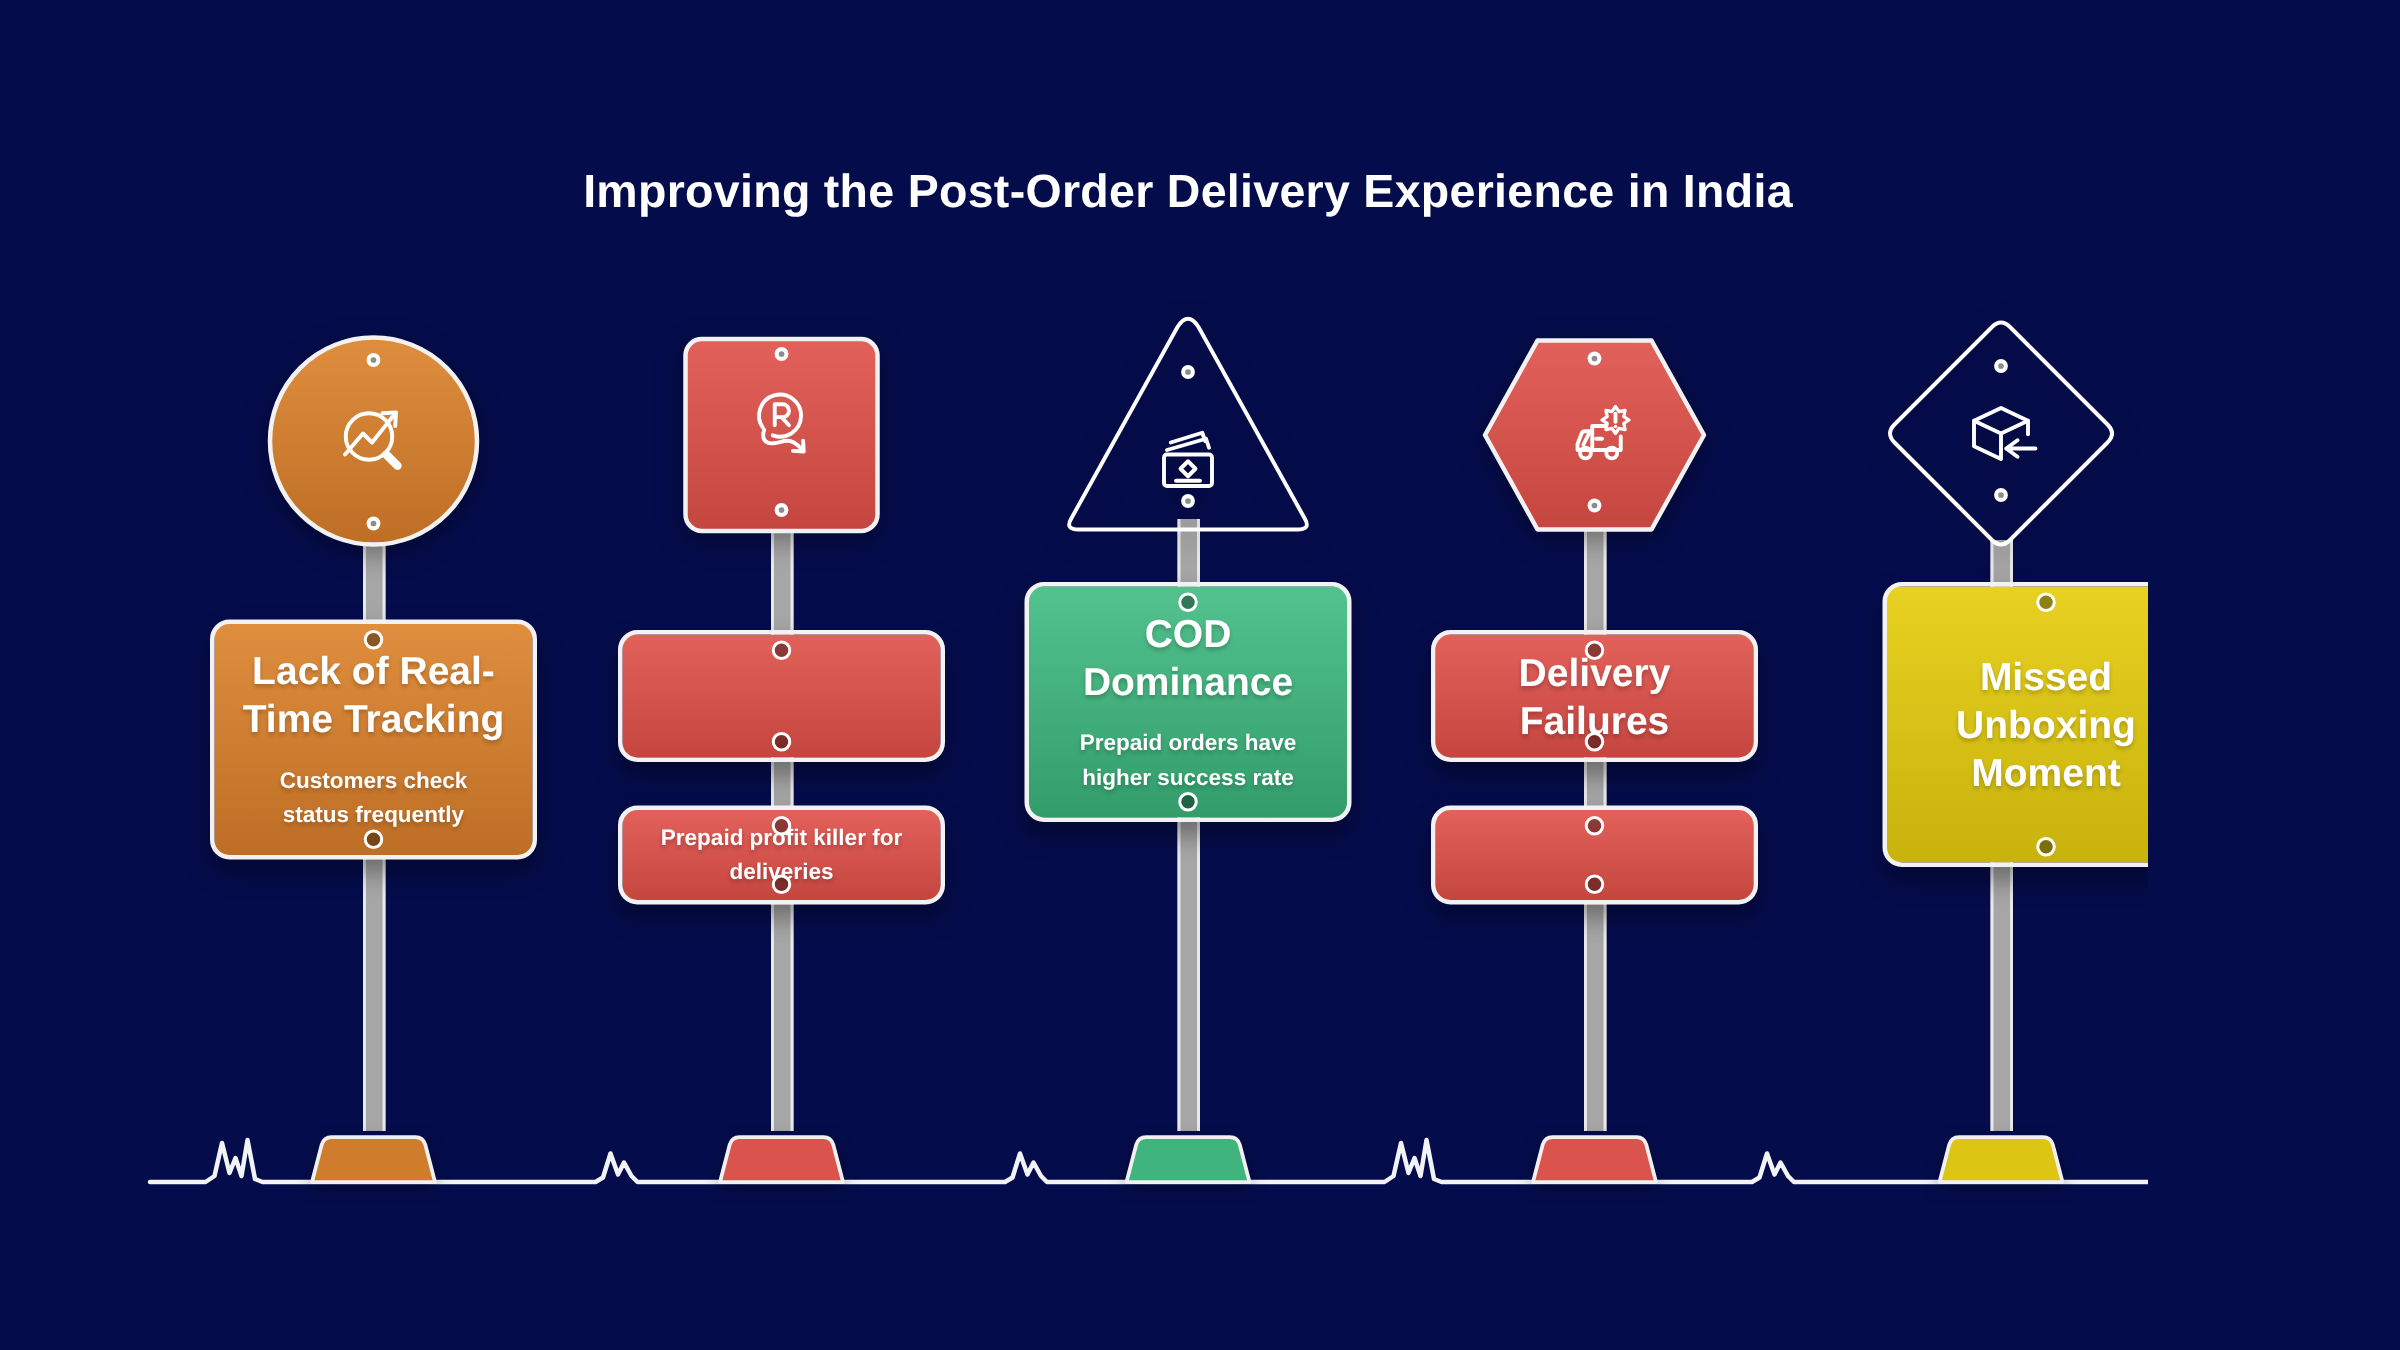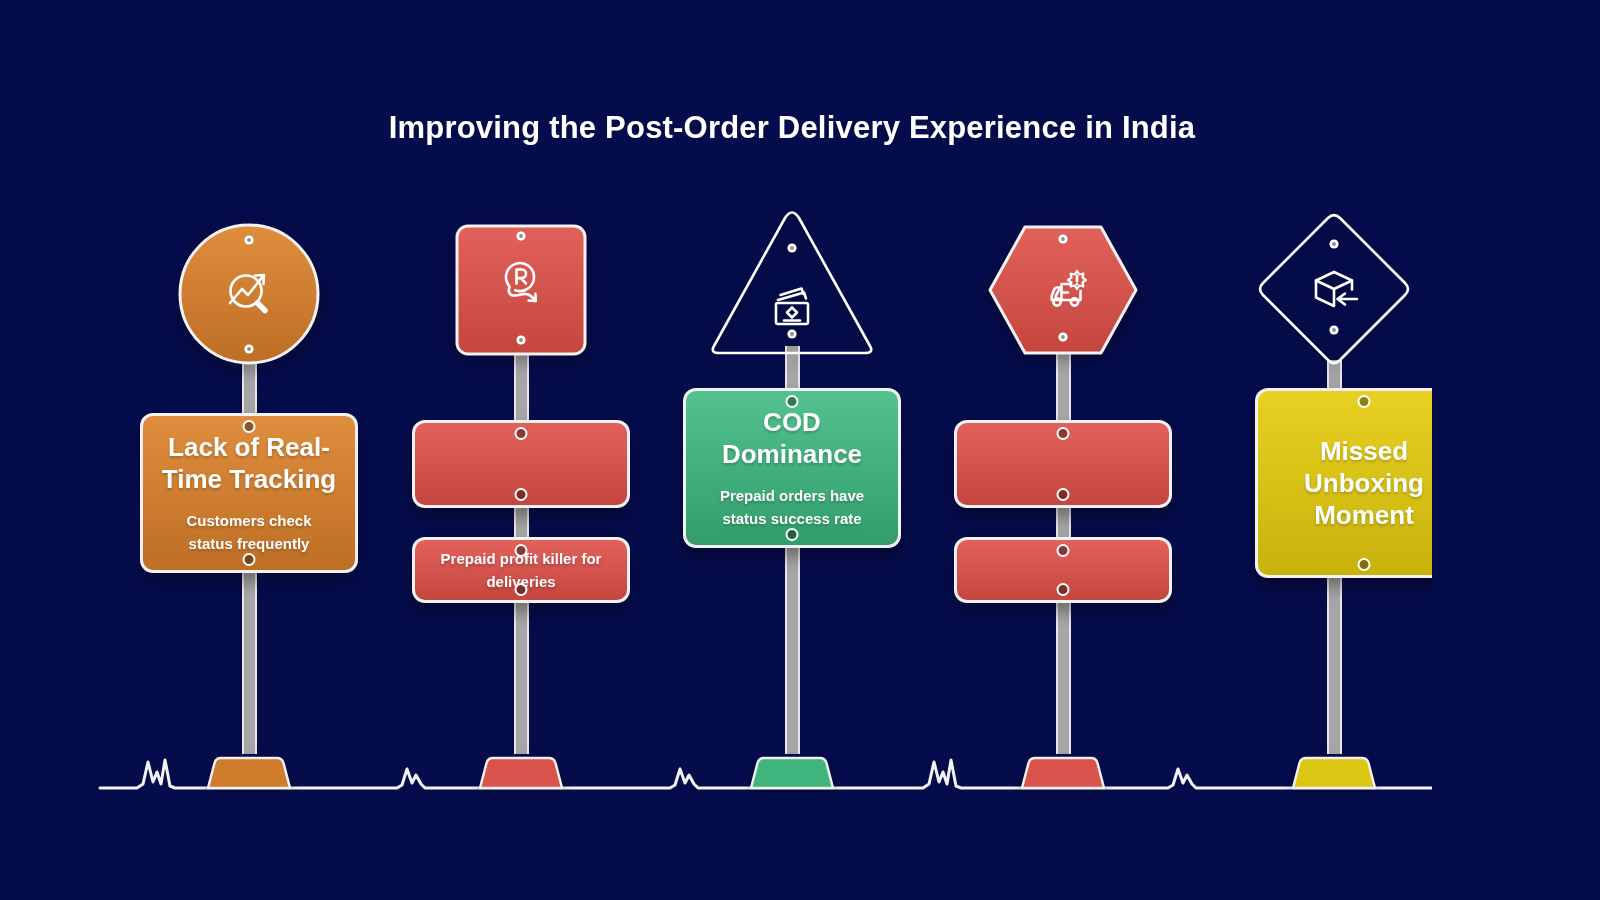--- a/index.html
+++ b/index.html
@@ -161,21 +161,21 @@
         <path d="M23 47.5 H39"></path>
       </g>
       <circle cx="88" cy="43" r="4.6" fill="#fff"></circle>
         <circle cx="88" cy="43" r="1.9" fill="rgba(0,0,0,.45)"></circle>
       <circle cx="88" cy="129" r="4.6" fill="#fff"></circle>
         <circle cx="88" cy="129" r="1.9" fill="rgba(0,0,0,.45)"></circle>
     </svg>
     <div class="board g3" style="left:683px;top:388px;width:218px;height:160px;">
       <div class="bolt bolt-top"></div>
       <div class="board-title t3">COD Dominance</div>
-      <div class="board-sub u3">Prepaid orders have status success rate</div>
+      <div class="board-sub u3">Prepaid orders have higher success rate</div>
       <div class="bolt bolt-bottom"></div>
     </div>
     <svg class="base" style="left:744px;top:755px;" width="96" height="36" viewBox="0 0 96 36">
       <path d="M20 3 H76 Q81 3 82.5 8 L89 33 H7 L13.5 8 Q15 3 20 3 Z" fill="#3FB57D" stroke="#F0F0F0" stroke-width="2.5" stroke-linejoin="round"></path>
     </svg>
   </div>
 
   <div>
     <div class="pole" style="left:1055.5px;top:346px;height:408px;"></div>
     <svg class="shape" style="left:985px;top:222px;" width="156" height="136" viewBox="0 0 156 136">
@@ -197,20 +197,21 @@
         <path d="M46 17.8 V23.2"></path>
         <circle cx="46" cy="26.3" r="1.2" fill="#fff"></circle>
       </g>
       <circle cx="78" cy="17" r="4.6" fill="#fff"></circle>
         <circle cx="78" cy="17" r="1.9" fill="rgba(0,0,0,.45)"></circle>
       <circle cx="78" cy="115" r="4.6" fill="#fff"></circle>
         <circle cx="78" cy="115" r="1.9" fill="rgba(0,0,0,.45)"></circle>
     </svg>
     <div class="board g2" style="left:954px;top:420px;width:218px;height:88px;">
       <div class="bolt bolt-top"></div>
+      <div class="board-title t4">Delivery Failures</div>
       <div class="bolt bolt-bottom"></div>
     </div>
     <div class="board g2" style="left:954px;top:537px;width:218px;height:66px;">
       <div class="bolt bolt-top"></div>
       <div class="bolt bolt-bottom"></div>
     </div>
     <svg class="base" style="left:1015px;top:755px;" width="96" height="36" viewBox="0 0 96 36">
       <path d="M20 3 H76 Q81 3 82.5 8 L89 33 H7 L13.5 8 Q15 3 20 3 Z" fill="#DB534D" stroke="#F0F0F0" stroke-width="2.5" stroke-linejoin="round"></path>
     </svg>
   </div>

